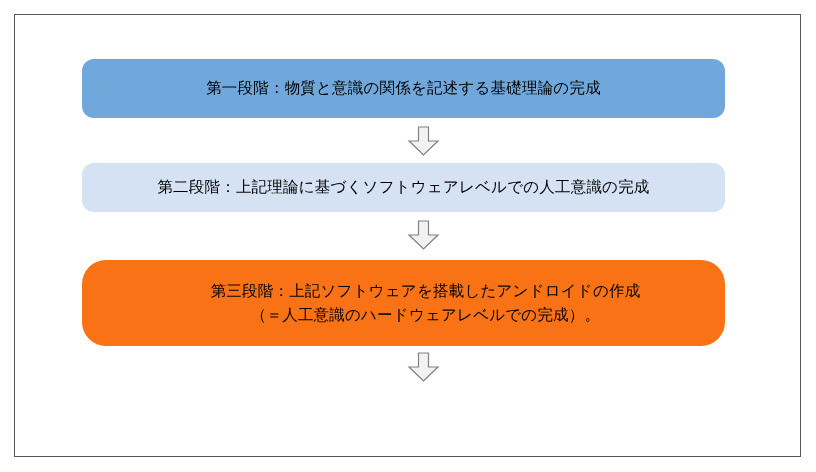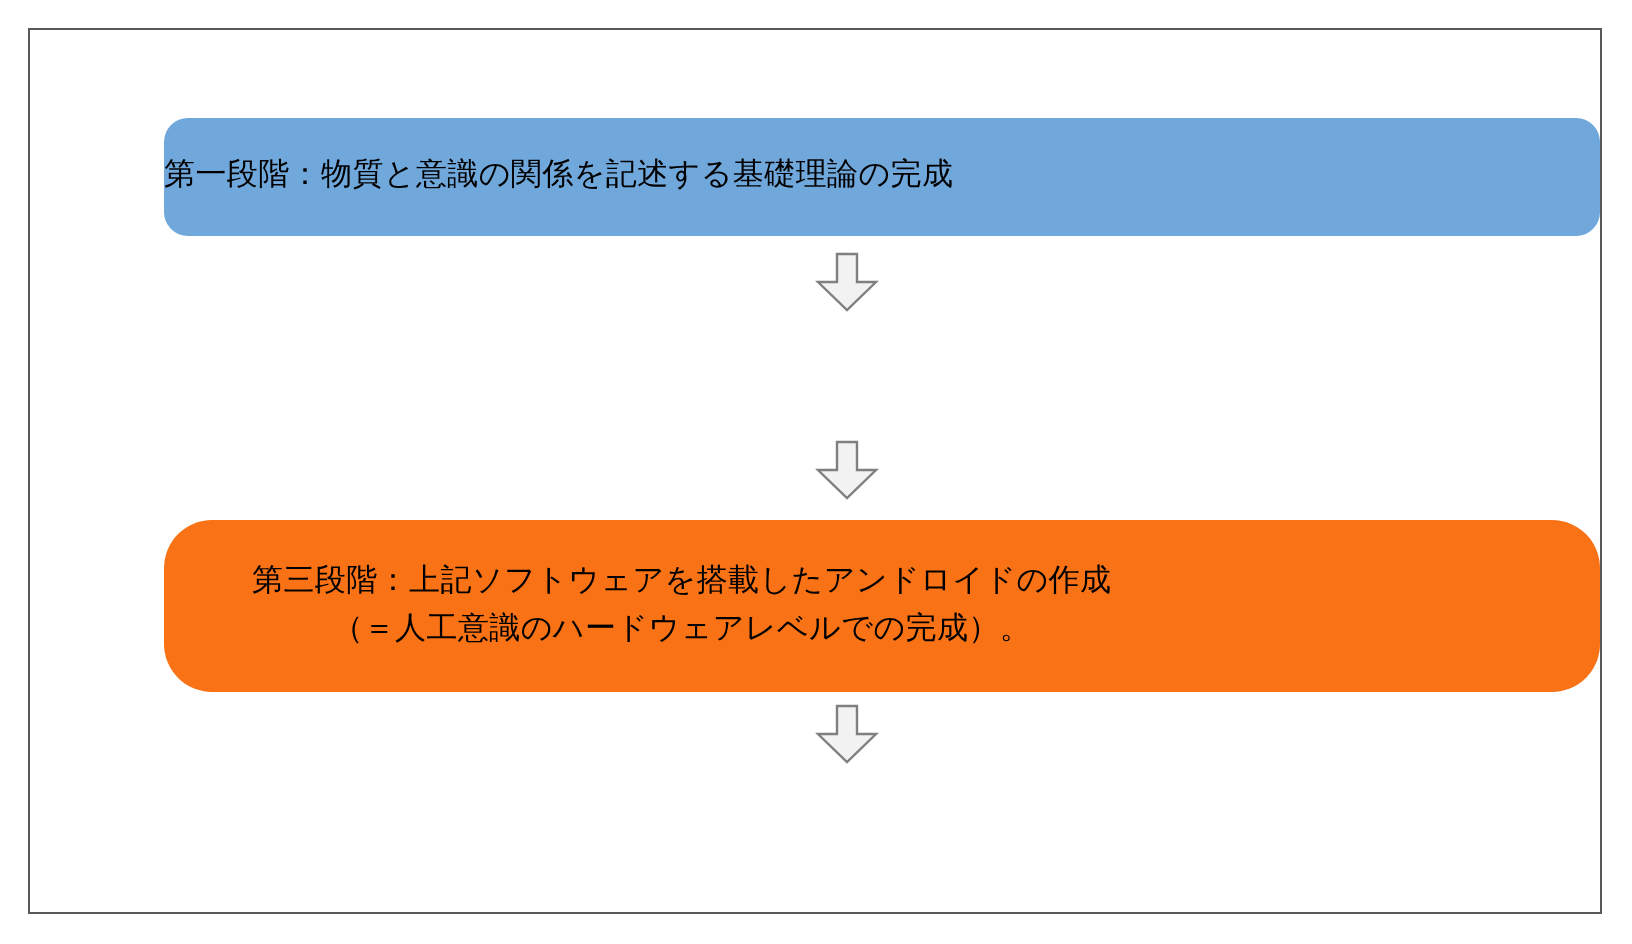--- a/index.html
+++ b/index.html
@@ -29,26 +29,26 @@
     width: 787px;
     height: 443px;
     border: 1px solid #595959;
     box-sizing: border-box;
     background: #ffffff;
   }
 
   .stage-box {
     position: absolute;
     left: 67px;
-    width: 718px;
+    width: 643px;
     box-sizing: border-box;
     border-radius: 12px;
     display: flex;
     align-items: center;
-    justify-content: flex-start;
+    justify-content: center;
     text-align: center;
   }
 
   .stage-label {
     font-size: 15.5px;
     line-height: 1.55;
     color: #000000;
     letter-spacing: 0.2px;
     white-space: pre-line;
     font-weight: 400;
@@ -82,20 +82,23 @@
     <div class="stage-box" id="stage-box-1">
       <span class="stage-label">第一段階：物質と意識の関係を記述する基礎理論の完成</span>
     </div>
 
     <div class="arrow-connector" id="arrow-1">
       <svg viewBox="0 0 33 30" xmlns="http://www.w3.org/2000/svg">
         <polygon points="11.5,1 21.5,1 21.5,15 31,15 16.5,29 2,15 11.5,15" fill="#F2F2F2" stroke="#808080" stroke-width="1.2" stroke-linejoin="miter"></polygon>
       </svg>
     </div>
 
+    <div class="stage-box" id="stage-box-2">
+      <span class="stage-label">第二段階：上記理論に基づくソフトウェアレベルでの人工意識の完成</span>
+    </div>
 
     <div class="arrow-connector" id="arrow-2">
       <svg viewBox="0 0 33 30" xmlns="http://www.w3.org/2000/svg">
         <polygon points="11.5,1 21.5,1 21.5,15 31,15 16.5,29 2,15 11.5,15" fill="#F2F2F2" stroke="#808080" stroke-width="1.2" stroke-linejoin="miter"></polygon>
       </svg>
     </div>
 
     <div class="stage-box" id="stage-box-3">
       <span class="stage-label">第三段階：上記ソフトウェアを搭載したアンドロイドの作成
 （＝人工意識のハードウェアレベルでの完成）。</span>

